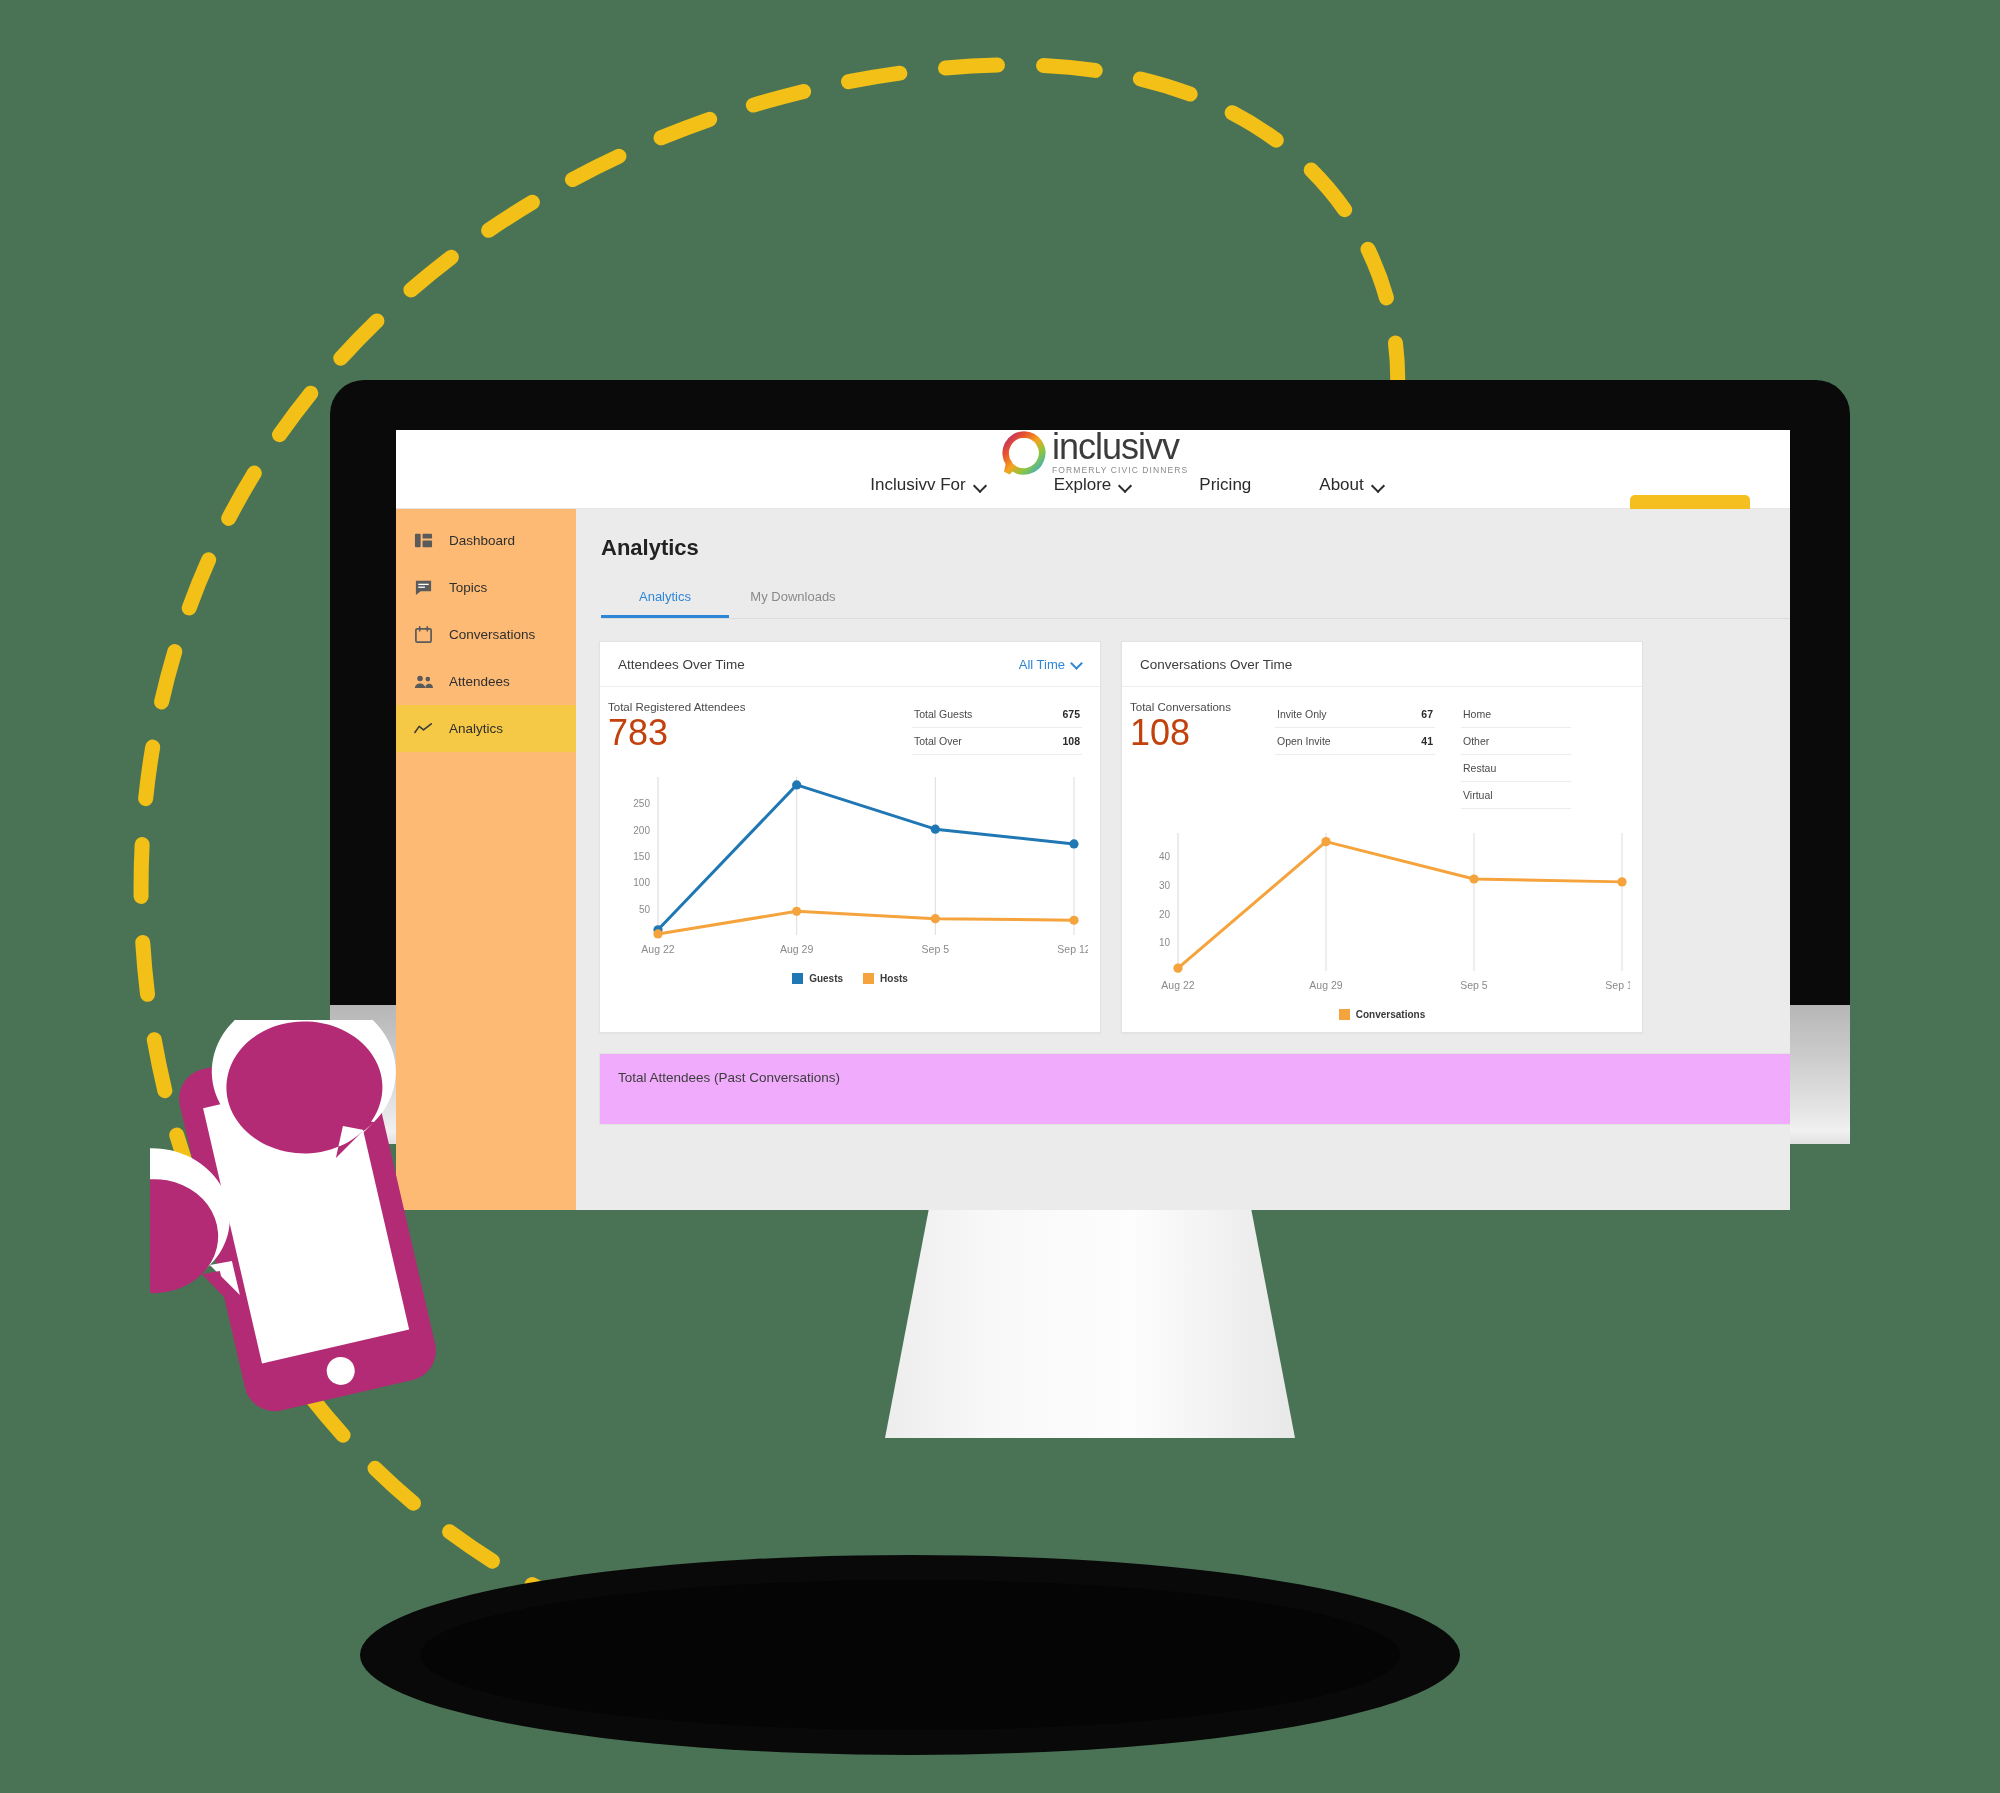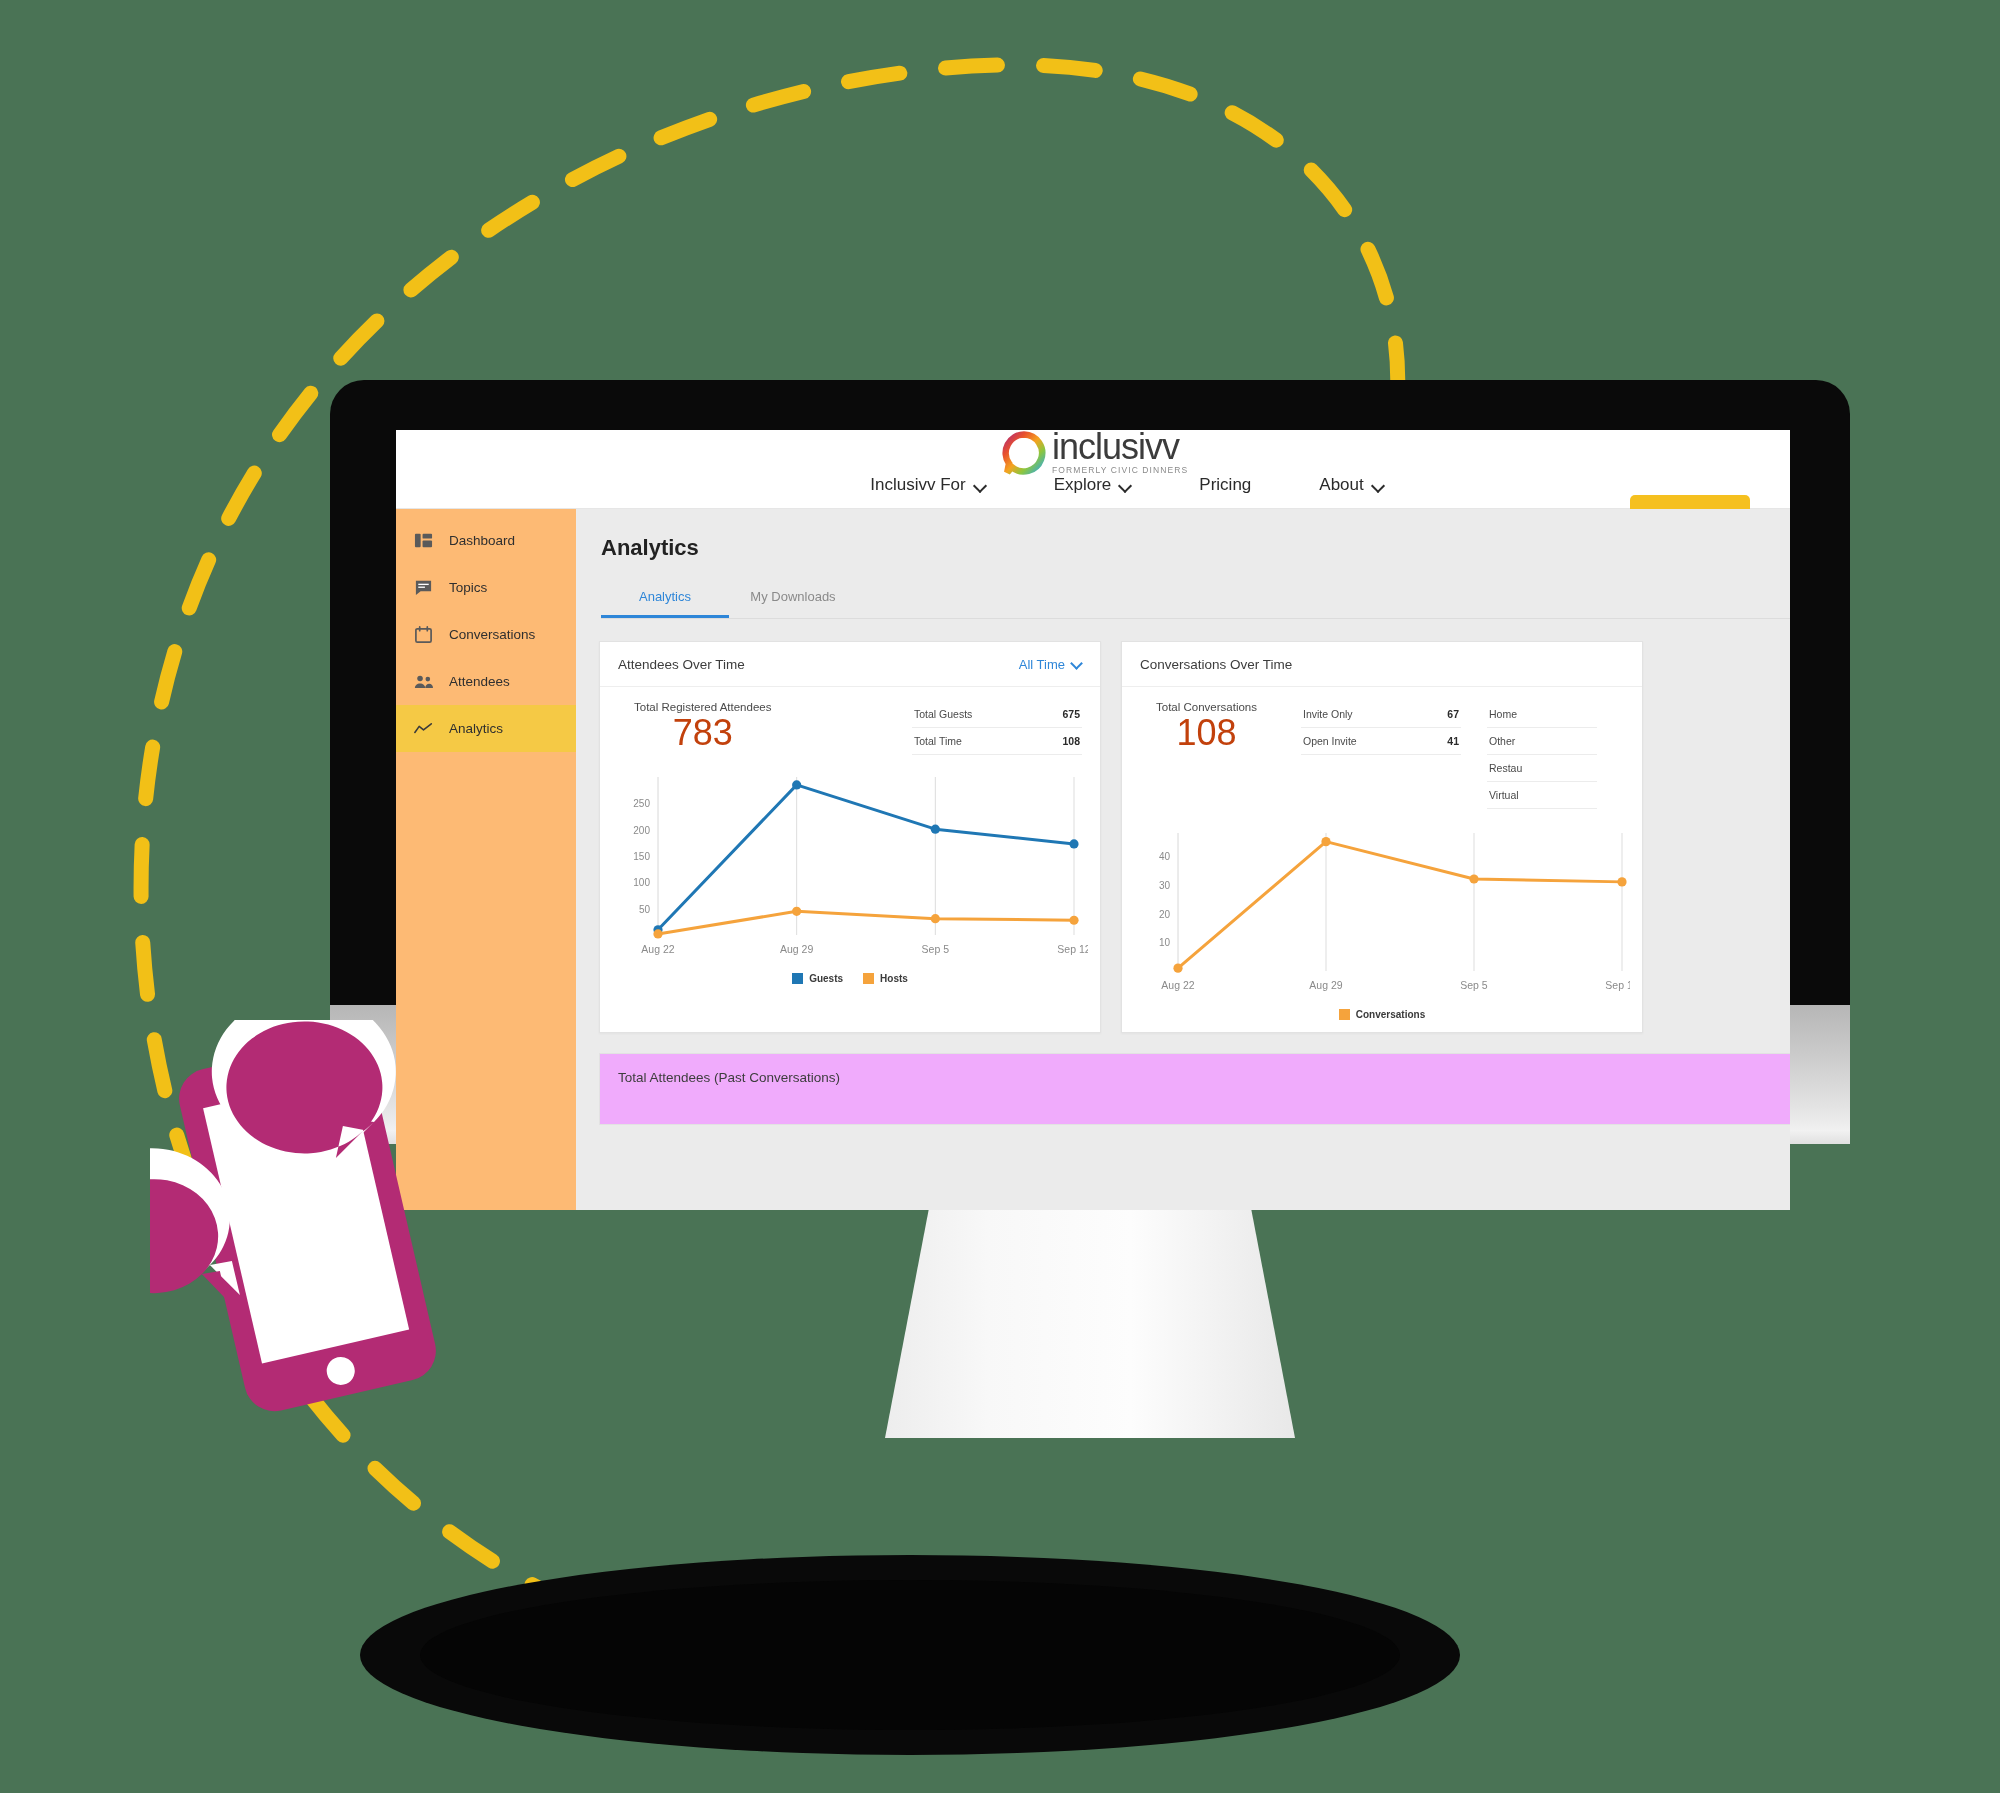--- a/index.html
+++ b/index.html
@@ -133,21 +133,21 @@
   }
   .card-title { font-size: 13.5px; color: #3d3d3d; }
   .all-time { font-size: 13px; color: #2e86d8; display: flex; align-items: center; gap: 7px; cursor: pointer; }
   .caret-blue { display:inline-block; width:10px; height:10px; position:relative;}
   .caret-blue::after{
     content:""; position:absolute; left:0; top:0;
     width:7px;height:7px;border-right:2px solid #2e86d8;border-bottom:2px solid #2e86d8;
     transform: rotate(45deg);
   }
 
-  .stats-row { display: flex; padding: 14px 18px 4px 34px; text-align: center; }
+  .stats-row { display: flex; padding: 14px 18px 4px 8px; }
   .stat-main { flex: 0 0 auto; }
   .stat-label { font-size: 11.5px; color: #4a4a4a; }
   .stat-big { font-size: 36px; color: #c2410c; line-height: 1.12; font-weight: 400; }
   .stat-table { margin-left: auto; min-width: 170px; }
   .stat-table.mid { margin-left: 44px; min-width: 160px; }
   .stat-table.right { margin-left: 26px; min-width: 110px; }
   .stat-line {
     display: flex; justify-content: space-between; align-items: center;
     font-size: 10.5px; color: #4a4a4a; padding: 7px 2px 7px 2px;
     border-bottom: 1px solid #ececec;
@@ -309,21 +309,21 @@
               <div class="stat-main">
                 <div class="stat-label">Total Registered Attendees</div>
                 <div class="stat-big">783</div>
               </div>
               <div class="stat-table">
                 <div class="stat-line">
                   <span>Total Guests</span>
                   <span class="v">675</span>
                 </div>
                 <div class="stat-line last">
-                  <span>Total Time</span>
+                  <span>Total Over</span>
                   <span class="v">108</span>
                 </div>
               </div>
             </div>
 
             <div class="chart-box">
               <svg id="chart-a" width="478" height="200" viewBox="0 0 478 200">
                   <line x1="48" y1="12" x2="48" y2="170" stroke="#d8d8d8" stroke-width="1"></line>
                   <line x1="186.66666666666666" y1="12" x2="186.66666666666666" y2="170" stroke="#dddddd" stroke-width="1"></line>
                   <line x1="325.3333333333333" y1="12" x2="325.3333333333333" y2="170" stroke="#dddddd" stroke-width="1"></line>

